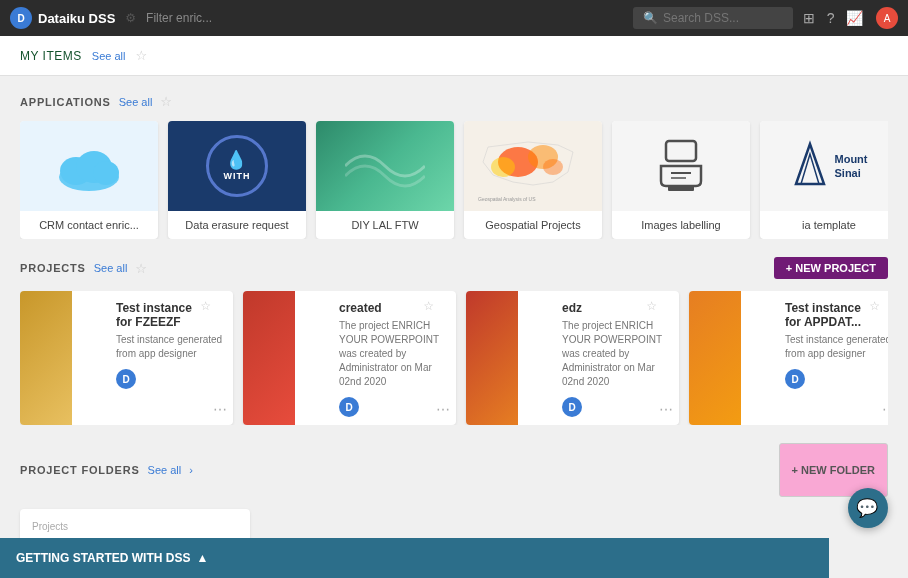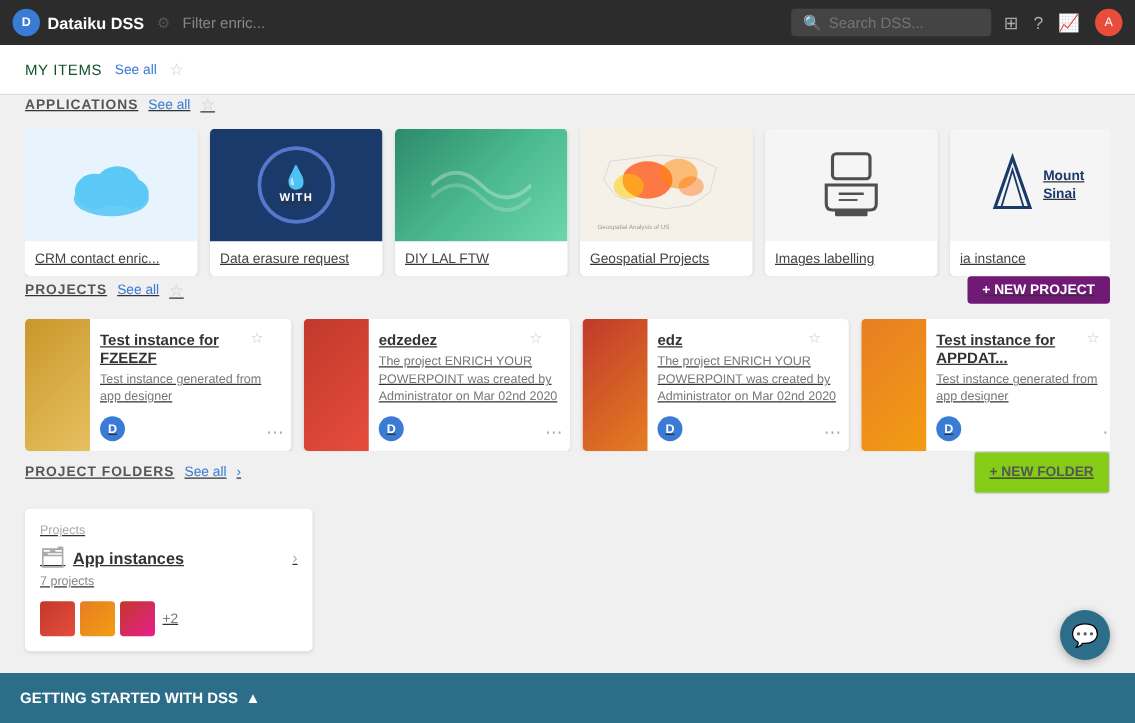--- a/index.html
+++ b/index.html
@@ -70,66 +70,66 @@
       font-size: 12px;
       color: #666;
     }
     .my-items-title {
       font-weight: 400; font-size: 12px; color: #14532d; text-transform: uppercase; letter-spacing: 0.5px;
     }
     .see-all-link { color: #3a7bd5; font-size: 11px; cursor: pointer; text-decoration: none; }
     .star-icon { color: #ccc; font-size: 13px; }
 
     
-    .section { margin-top: 0; text-decoration: underline; }
+    .section { margin-top: 18px; }
     .section-header {
       display: flex; align-items: center; gap: 8px; margin-bottom: 12px;
     }
     .section-title {
       font-size: 11px; font-weight: 700; text-transform: uppercase; letter-spacing: 0.8px; color: #555;
     }
     .section-header-right { margin-left: auto; display: flex; gap: 8px; }
     .btn-new {
       background: #701a75; color: #fff; border: none; border-radius: 3px;
       padding: 5px 12px; font-size: 11px; font-weight: 600; cursor: pointer;
     }
     .btn-new-outline {
-      background: #84cc16; color: #555; border: 1px solid #ccc; border-radius: 3px;
-      padding: 10px 12px; font-size: 11px; font-weight: 600; cursor: pointer;
+      background: #f9a8d4; color: #555; border: 1px solid #ccc; border-radius: 3px;
+      padding: 20px 12px; font-size: 11px; font-weight: 600; cursor: pointer;
     }
 
     
     .apps-strip {
       display: flex; gap: 10px; overflow: hidden;
     }
     .app-card {
       background: #fff; border-radius: 4px; width: 138px; min-width: 138px;
       box-shadow: 0 1px 3px rgba(0,0,0,0.1); cursor: pointer; overflow: hidden;
     }
     .app-card-img {
       width: 100%; height: 90px; display: flex; align-items: center; justify-content: center;
       overflow: hidden;
     }
     .app-card-label {
-      padding: 8px; font-size: 11px; color: #444; text-align: left; font-weight: 500;
+      padding: 8px; font-size: 11px; color: #444; text-align: center; font-weight: 500;
     }
 
     
     .cloud-bg { background: #e8f4fd; }
     .stamp-bg { background: #f5f5f5; }
     .mount-sinai-bg { background: #f5f5f5; }
 
     
     .projects-strip {
       display: flex; gap: 10px; overflow: hidden;
     }
     .project-card {
       background: #fff; border-radius: 4px; width: 213px; min-width: 213px;
       box-shadow: 0 1px 3px rgba(0,0,0,0.1); cursor: pointer; overflow: hidden;
-      display: flex; flex-direction: row;
+      display: flex; flex-direction: row; gap: 36px;
     }
     .project-card-color {
       width: 52px; min-width: 52px;
       display: flex; align-items: flex-end; justify-content: center; padding-bottom: 10px;
     }
     .project-card-body {
       flex: 1; padding: 10px 8px 8px 8px; position: relative;
     }
     .project-card-title { font-size: 12px; font-weight: 700; color: #333; margin-bottom: 4px; padding-right: 20px; }
     .project-card-desc { font-size: 10px; color: #777; line-height: 1.4; }
@@ -174,21 +174,21 @@
     .folder-thumb {
       width: 28px; height: 28px; border-radius: 3px;
     }
     .thumb-red { background: linear-gradient(135deg, #c0392b, #e74c3c); }
     .thumb-orange { background: linear-gradient(135deg, #e67e22, #f39c12); }
     .thumb-pink { background: linear-gradient(135deg, #c0392b, #e91e8c); }
     .folder-plus { font-size: 11px; color: #777; margin-left: 2px; display: flex; align-items: center; }
 
     
     .bottom-bar {
-      position: fixed; bottom: 0; left: 0; width: 908px;
+      position: fixed; bottom: 0; left: 0; width: 829px;
       background: #2c6e8a; height: 40px;
       display: flex; align-items: center; padding: 0 16px;
     }
     .getting-started-btn {
       color: #fff; font-size: 12px; font-weight: 600;
       display: flex; align-items: center; gap: 6px; cursor: pointer; border: none; background: transparent;
     }
     .chevron-up { font-size: 12px; }
 
     
@@ -307,21 +307,21 @@
       <div class="app-card">
         <div class="app-card-img mount-sinai-bg">
           <div style="display:flex;flex-direction:row;align-items:center;padding:8px;gap:6px;">
             <svg width="38" height="55" viewBox="0 0 38 55">
               <polygon points="19,5 5,45 33,45" fill="none" stroke="#1a3a6b" stroke-width="2.5"></polygon>
               <polygon points="19,15 10,45 28,45" fill="none" stroke="#1a3a6b" stroke-width="1.5"></polygon>
             </svg>
             <div style="font-size:11px;font-weight:700;color:#1a3a6b;line-height:1.3;">Mount<br>Sinai</div>
           </div>
         </div>
-        <div class="app-card-label">ia instance</div>
+        <div class="app-card-label">ia template</div>
       </div>
 
     </div>
   </div>
 
   <div class="section">
     <div class="section-header">
       <span class="section-title">PROJECTS</span>
       <a class="see-all-link">See all</a>
       <span class="star-icon">☆</span>
@@ -338,21 +338,21 @@
           <span class="project-card-star">☆</span>
           <div class="project-card-desc">Test instance generated from app designer</div>
           <div class="project-card-badge">D</div>
           <span class="project-card-dots">⋯</span>
         </div>
       </div>
 
       <div class="project-card">
         <div class="project-card-color swatch-red"></div>
         <div class="project-card-body">
-          <div class="project-card-title">edzedez</div>
+          <div class="project-card-title">created</div>
           <span class="project-card-star">☆</span>
           <div class="project-card-desc">The project ENRICH YOUR POWERPOINT was created by Administrator on Mar 02nd 2020</div>
           <div class="project-card-badge">D</div>
           <span class="project-card-dots">⋯</span>
         </div>
       </div>
 
       <div class="project-card">
         <div class="project-card-color swatch-orange-red"></div>
         <div class="project-card-body">

